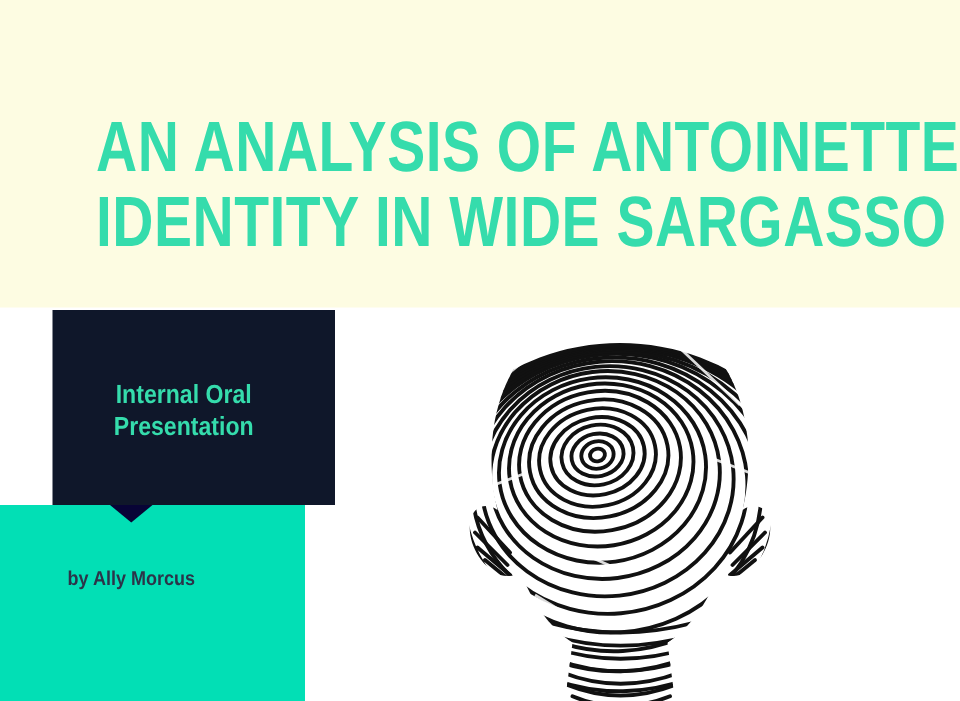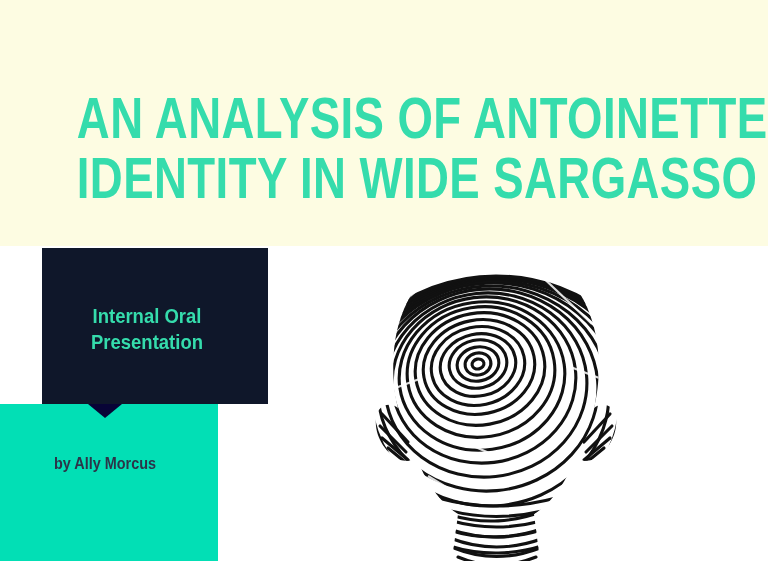--- a/index.html
+++ b/index.html
@@ -93,21 +93,21 @@
     border-right: 17px solid transparent;
     border-top: 14px solid #080436;
     z-index: 4;
   }
 
   
   .author-block {
     position: absolute;
     left: 0;
     top: 404px;
-    width: 218px;
+    width: 244px;
     height: 157px;
     background: #02dfb5;
     z-index: 2;
   }
   .author-text {
     position: absolute;
     left: 0;
     top: 50px;
     width: 210px;
     text-align: center;

